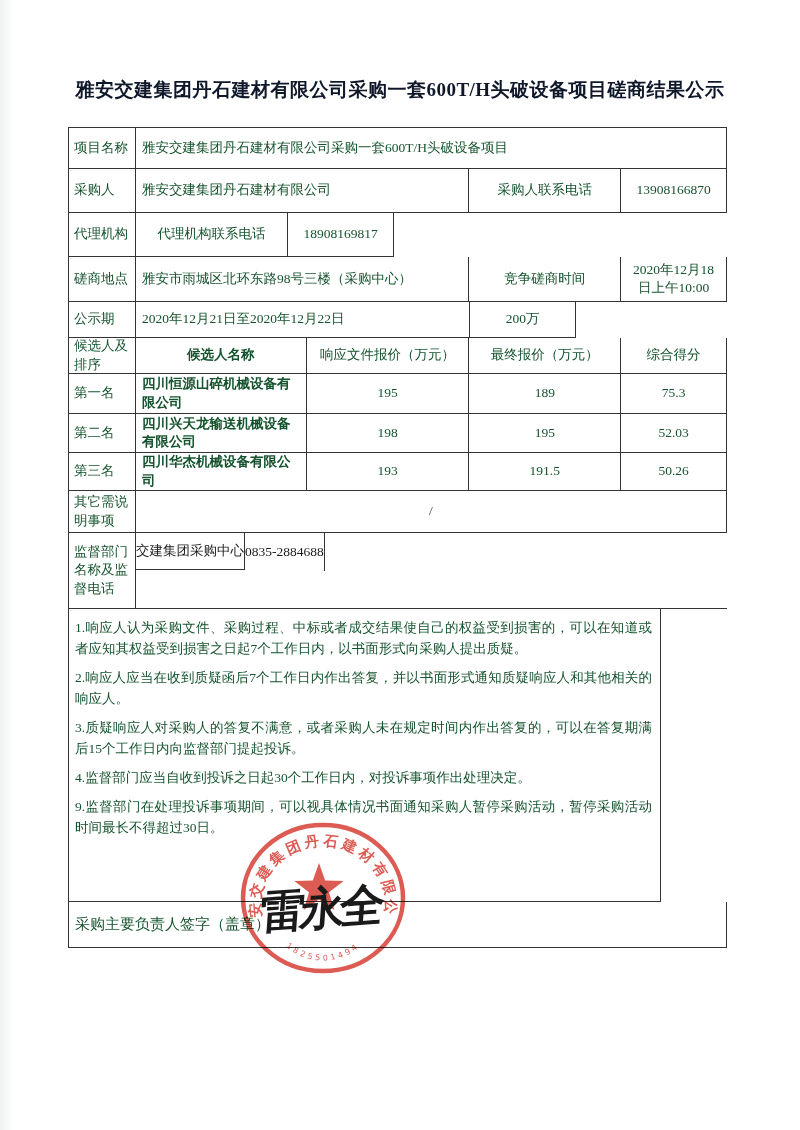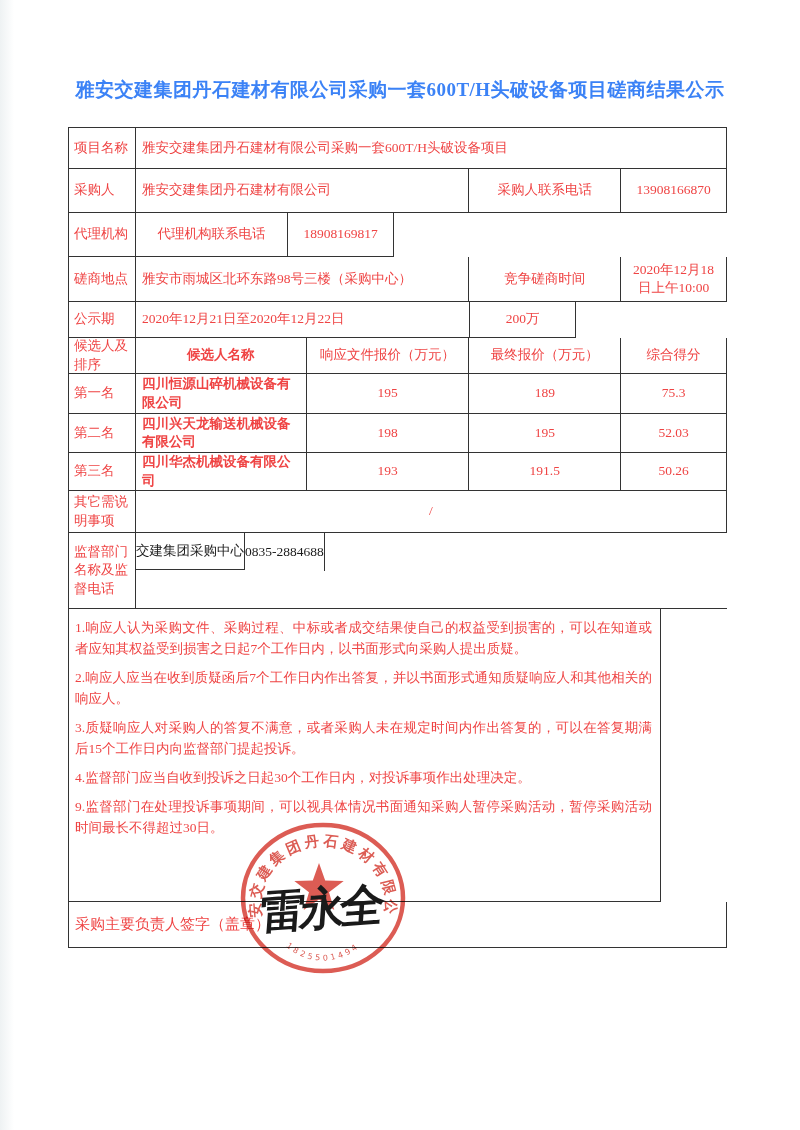--- a/index.html
+++ b/index.html
@@ -6,31 +6,31 @@
   html,body { width:800px; height:1130px; }
   body {
     font-family:"Liberation Serif","DejaVu Serif",serif;
     background:#ffffff; color:#1c1c1c; position:relative; overflow:hidden;
   }
   .page { position:absolute; inset:0; background:#fff; }
   .edge-shade { position:absolute; left:0; top:0; width:14px; height:100%;
     background:linear-gradient(90deg,#eef2f3,#ffffff); }
   .doc-title {
     position:absolute; top:77px; left:0; width:100%;
-    text-align:center; font-size:19px; font-weight:bold; letter-spacing:.5px; color:#3b82f6;
+    text-align:center; font-size:19px; font-weight:bold; letter-spacing:.5px; color:#0f172a;
   }
   .tbl {
     position:absolute; left:68px; top:127px; width:659px;
     border-top:1.5px solid #333; border-left:1.5px solid #333;
   }
   .row { display:flex; }
   .cell {
     border-right:1.5px solid #333; border-bottom:1.5px solid #333;
     display:flex; align-items:center; font-size:13.5px; line-height:1.35;
-    padding:2px 6px; color:#ef4444;
+    padding:2px 6px; color:#14532d;
   }
   .w-label { width:67px; padding:2px 3px 2px 5px; }
   .w-rest  { width:592px; }
   .w-main  { width:334px; }
   .w-cont  { width:152px; }
   .w-val   { width:106px; }
   .w-name  { width:171px;font-weight:bold; }
   .w-bid   { width:163px; }
   .w-final { width:152px; }
   .w-score { width:106px; }

